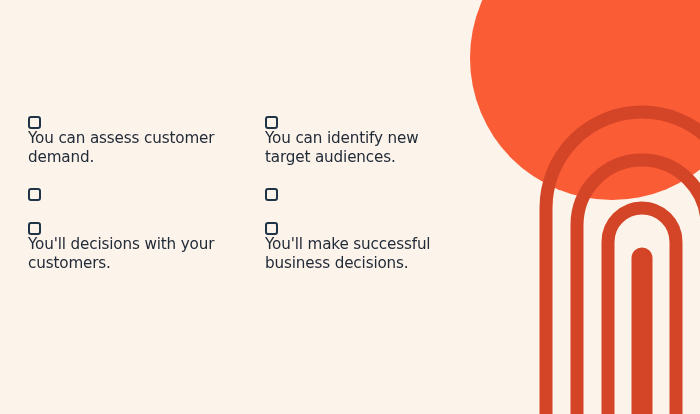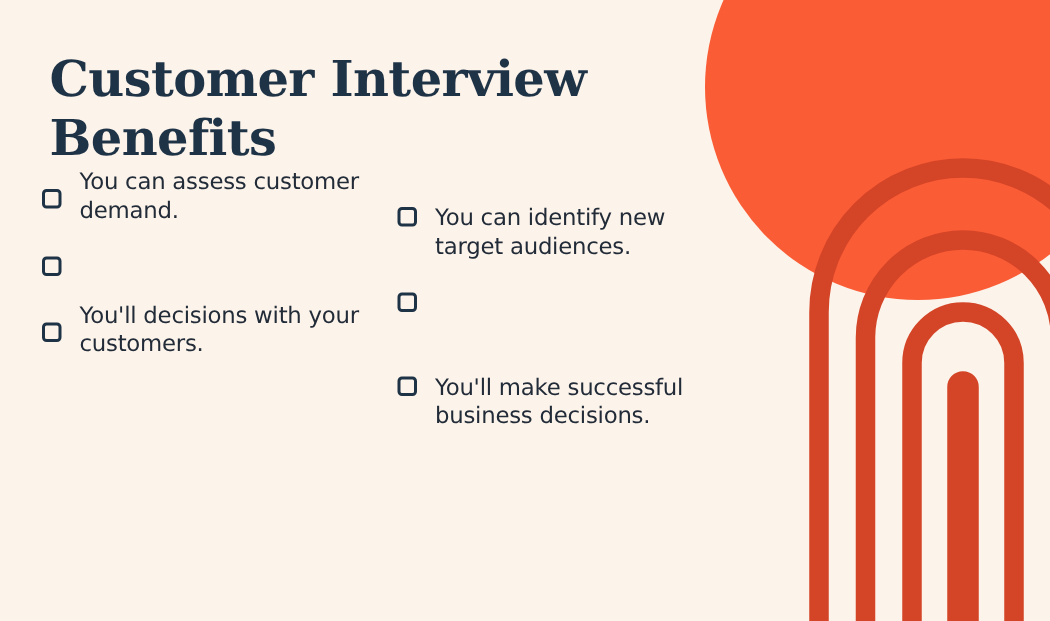--- a/index.html
+++ b/index.html
@@ -67,22 +67,22 @@
     box-sizing: border-box;
   }
   #col-right {
     width: 260px;
     padding-left: 0px;
     box-sizing: border-box;
   }
 
   .list-item {
     display: flex;
-    flex-direction: row;
-    align-items: center;
+    flex-direction: column;
+    align-items: flex-start;
     margin-bottom: 17px;
   }
   .checkbox {
     flex: 0 0 auto;
     width: 13px;
     height: 13px;
     border: 2.6px solid #1F3347;
     border-radius: 3px;
     margin-top: 4px;
     margin-right: 12px;
@@ -92,21 +92,20 @@
   .item-text {
     font-family: "DejaVu Sans", "Liberation Sans", sans-serif;
     font-size: 15.2px;
     line-height: 1.24;
     color: #222B38;
     letter-spacing: -0.15px;
     max-width: 205px;
   }
   #col-right .item-text {
     max-width: 200px;
-    margin-top: 24px;
   }
 </style>
 </head>
 <body>
 
 <div id="slide">
 
   <div id="graphic">
     <svg width="230" height="414" viewBox="0 0 230 414" xmlns="http://www.w3.org/2000/svg">
 
@@ -114,21 +113,20 @@
 
       <g fill="none" stroke="#D44427" stroke-width="13">
         <path d="M 76 414 L 76 208 A 96 96 0 0 1 268 208 L 268 414"></path>
         <path d="M 107 414 L 107 225 A 65 65 0 0 1 237 225 L 237 414"></path>
         <path d="M 138 414 L 138 242 A 34 34 0 0 1 206 242 L 206 414"></path>
         <path d="M 168 414 L 168 258 A 4 4 0 0 1 176 258 L 176 414"></path>
       </g>
     </svg>
   </div>
 
-  <h1 id="title">Customer Interview Benefits</h1>
 
   <div id="columns">
 
     <div class="column" id="col-left">
       <div class="list-item">
         <span class="checkbox"></span>
         <span class="item-text">You can assess customer demand.</span>
       </div>
       <div class="list-item">
         <span class="checkbox"></span>

